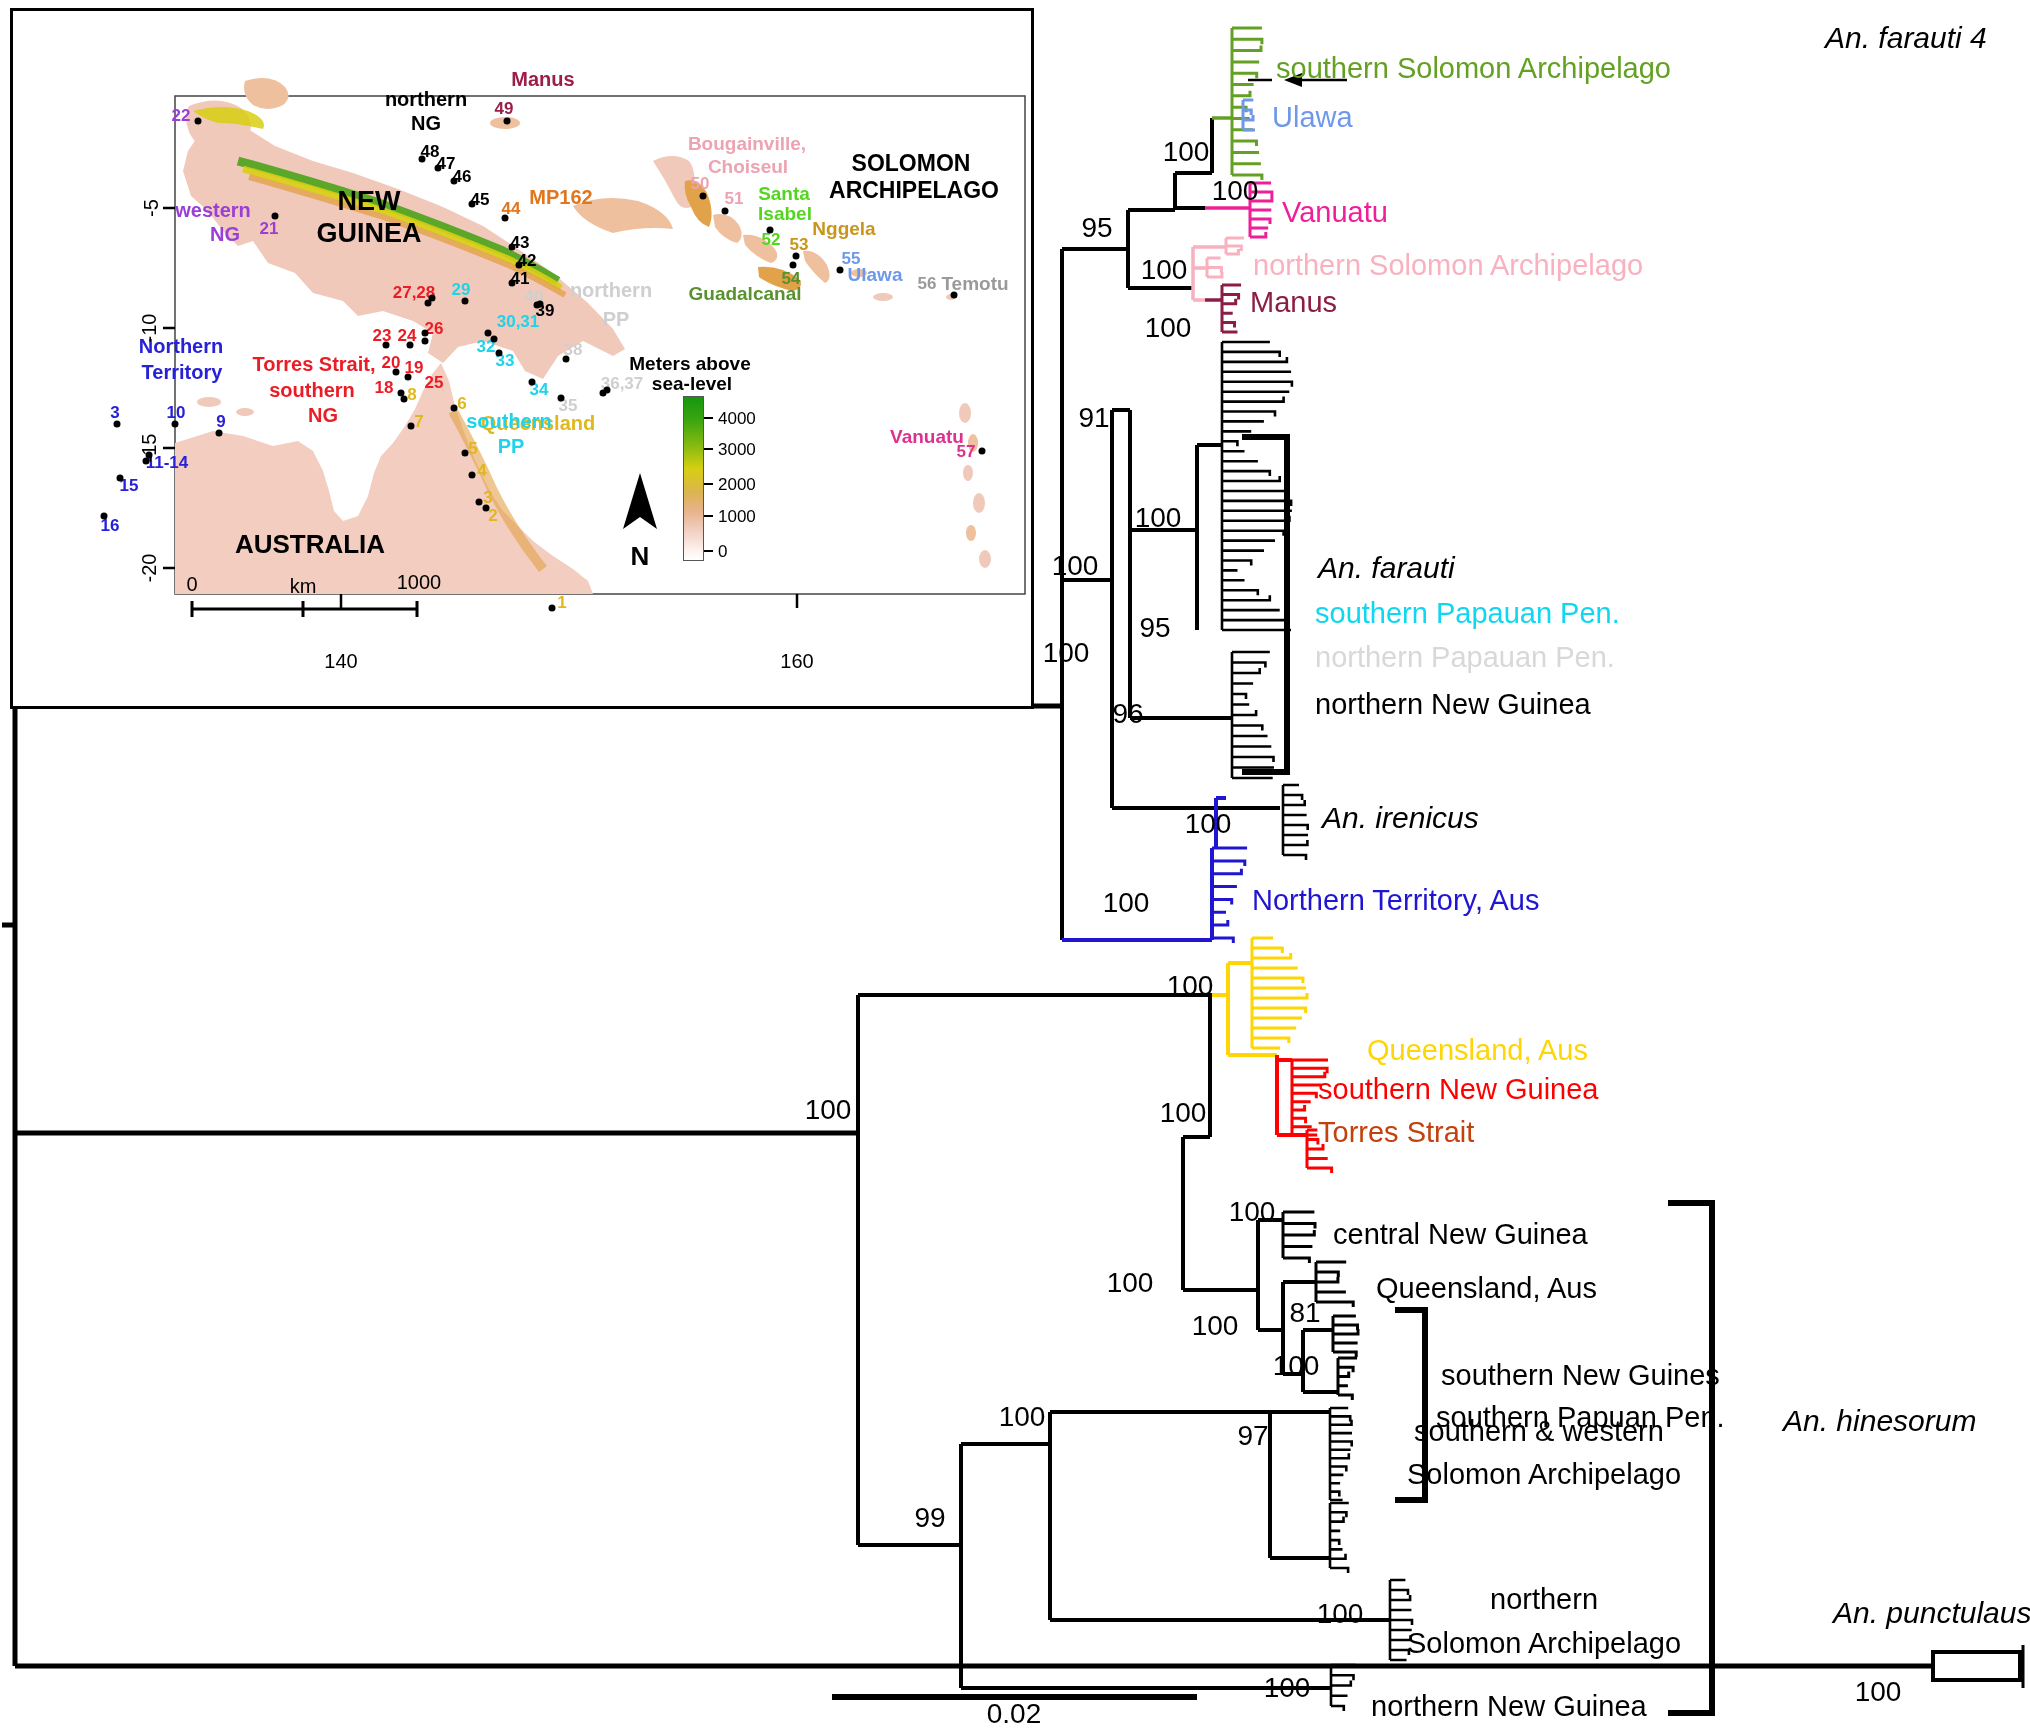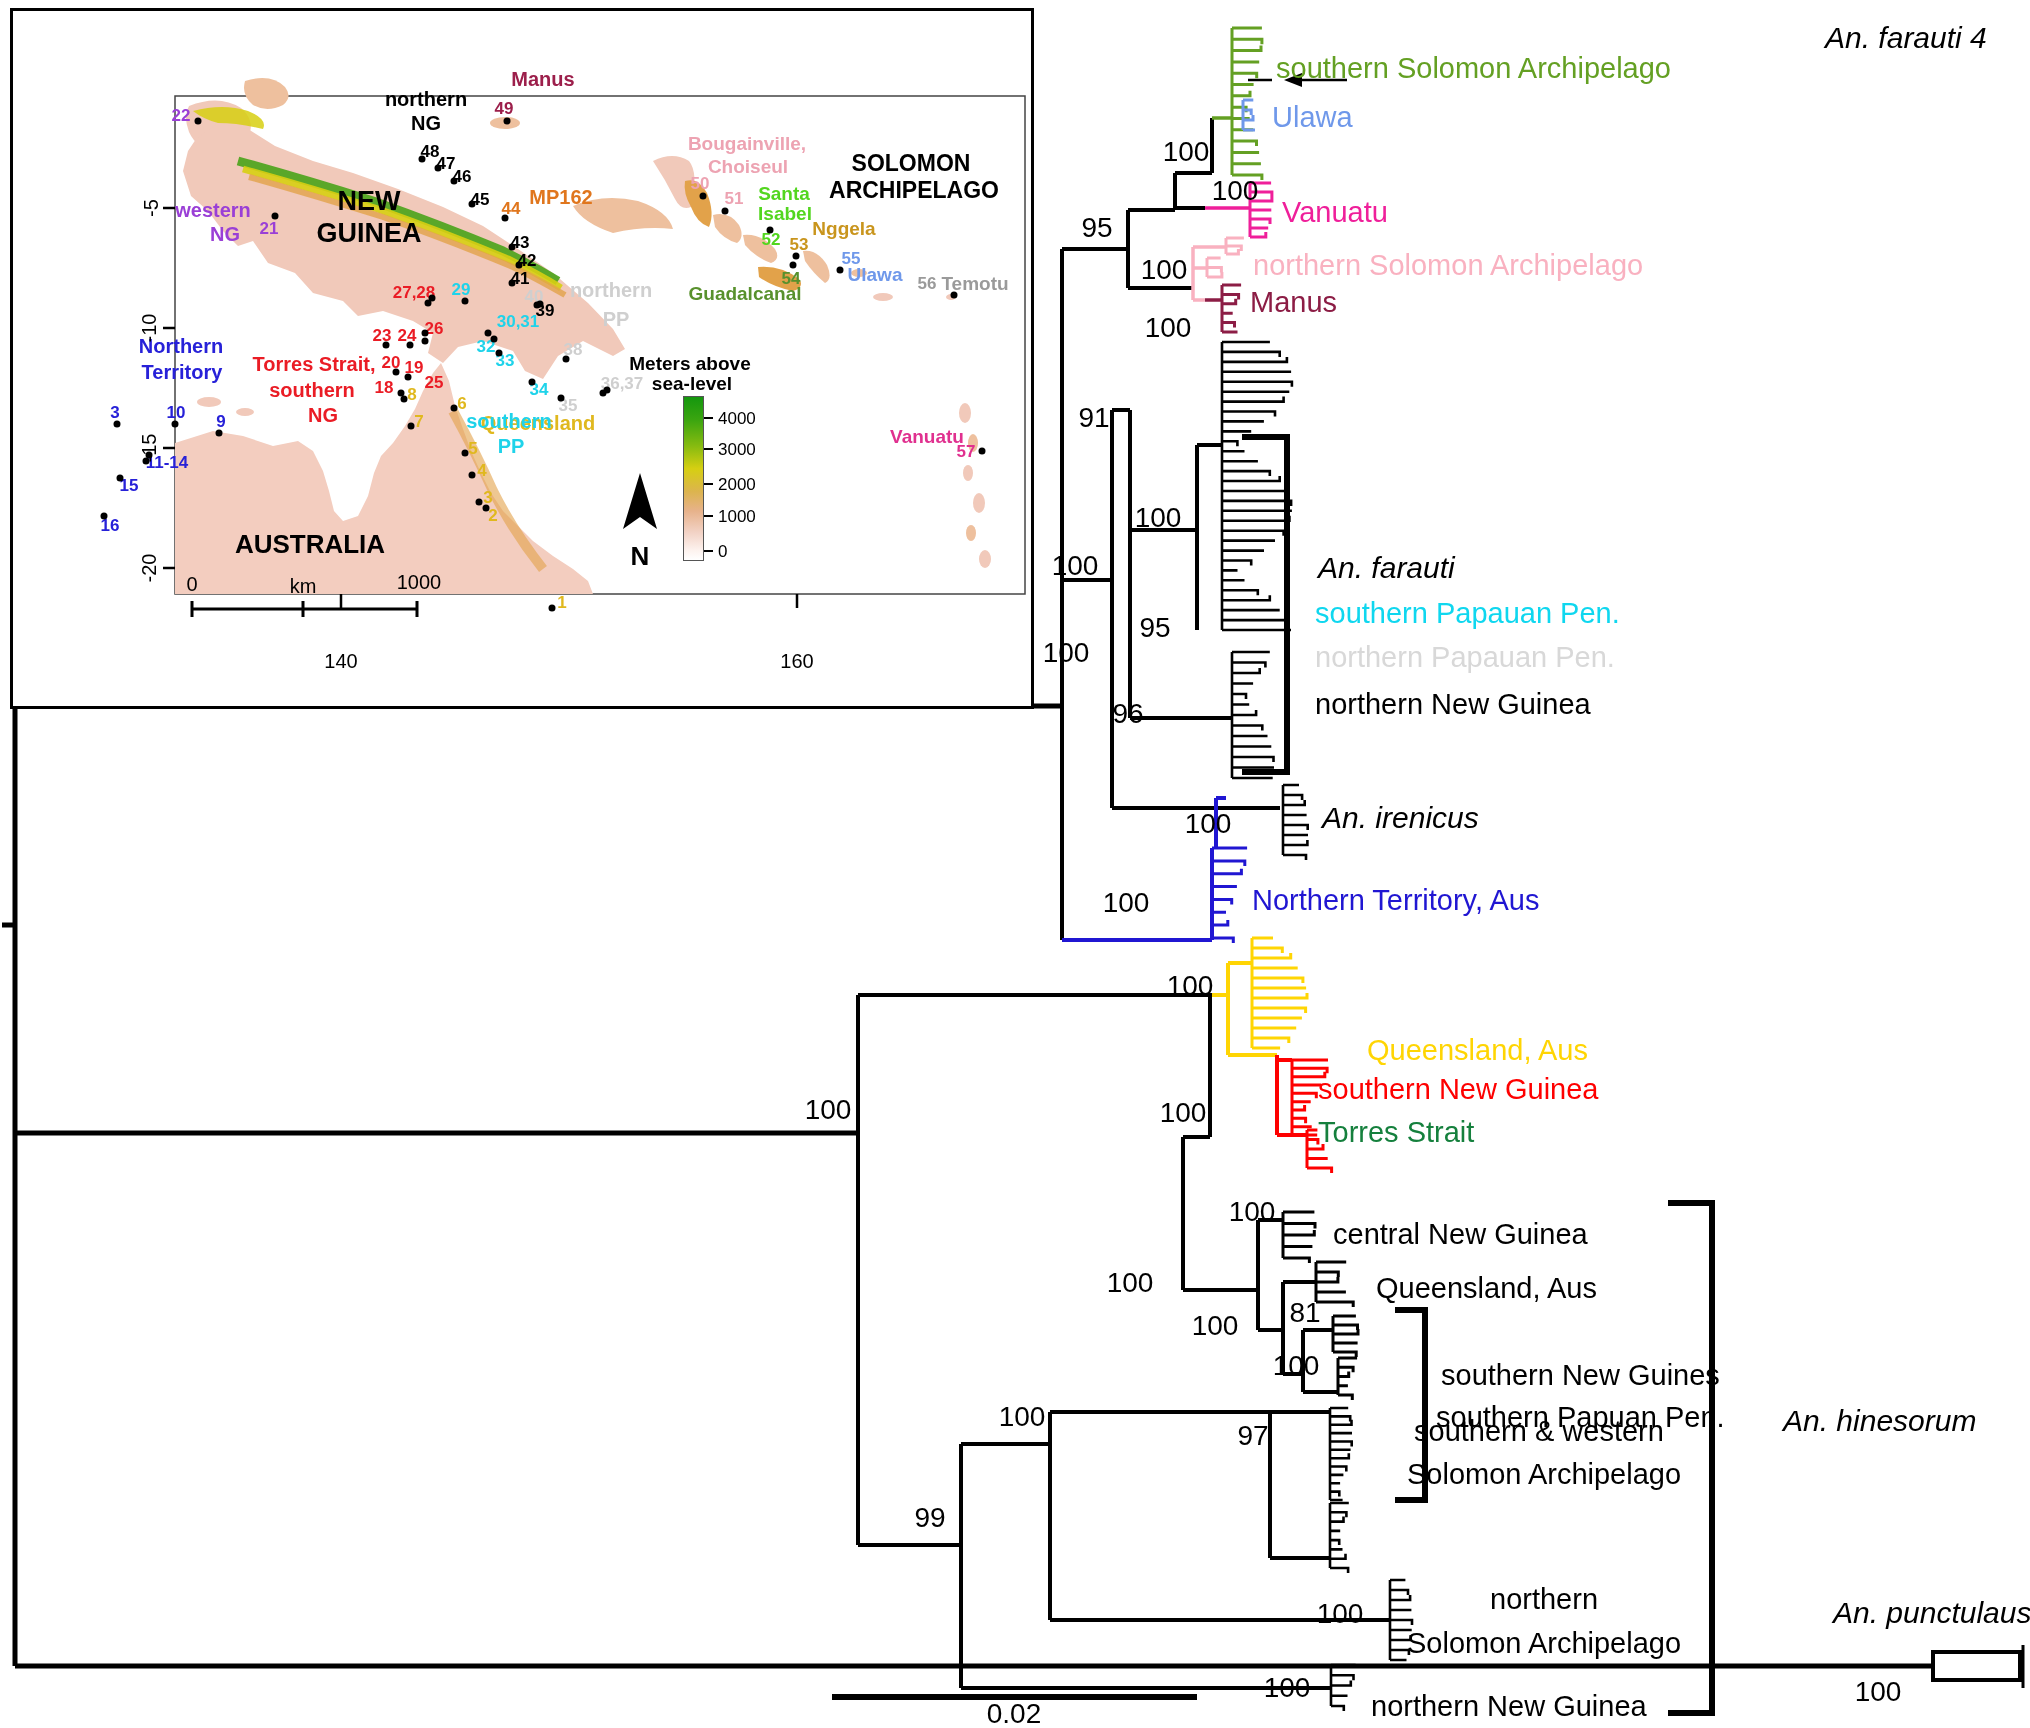--- a/index.html
+++ b/index.html
@@ -318,21 +318,21 @@
       <span class="lbl" style="left: 1272px; top: 117px; font-size: 29px; color: rgb(111, 152, 234);">Ulawa</span>
       <span class="lbl" style="left: 1282px; top: 212px; font-size: 29px; color: rgb(239, 31, 154);">Vanuatu</span>
       <span class="lbl" style="left: 1253px; top: 265px; font-size: 29px; color: rgb(249, 177, 192);">northern Solomon Archipelago</span>
       <span class="lbl" style="left: 1250px; top: 302px; font-size: 29px; color: rgb(140, 29, 69);">Manus</span>
       <span class="lbl" style="left: 1315px; top: 613px; font-size: 29px; color: rgb(15, 215, 239);">southern Papauan Pen.</span>
       <span class="lbl" style="left: 1315px; top: 657px; font-size: 29px; color: rgb(216, 216, 216);">northern Papauan Pen.</span>
       <span class="lbl" style="left: 1315px; top: 704px; font-size: 29px; color: rgb(0, 0, 0);">northern New Guinea</span>
       <span class="lbl" style="left: 1252px; top: 900px; font-size: 29px; color: rgb(32, 22, 210);">Northern Territory, Aus</span>
       <span class="lbl" style="left: 1367px; top: 1050px; font-size: 29px; color: rgb(255, 213, 3);">Queensland, Aus</span>
       <span class="lbl" style="left: 1318px; top: 1089px; font-size: 29px; color: rgb(254, 0, 0);">southern New Guinea</span>
-      <span class="lbl" style="left: 1318px; top: 1132px; font-size: 29px; color: #15803d;">Torres Strait</span>
+      <span class="lbl" style="left: 1318px; top: 1132px; font-size: 29px; color: #c2410c;">Torres Strait</span>
       <span class="lbl" style="left: 1333px; top: 1234px; font-size: 29px; color: rgb(0, 0, 0);">central New Guinea</span>
       <span class="lbl" style="left: 1376px; top: 1288px; font-size: 29px; color: rgb(0, 0, 0);">Queensland, Aus</span>
       <span class="lbl" style="left: 1441px; top: 1375px; font-size: 29px; color: rgb(0, 0, 0);">southern New Guines</span>
       <span class="lbl" style="left: 1436px; top: 1417px; font-size: 29px; color: rgb(0, 0, 0);">southern Papuan Pen.</span>
       <span class="lbl" style="left: 1414px; top: 1431px; font-size: 29px; color: rgb(0, 0, 0);">southern &amp; western</span>
       <span class="lbl" style="left: 1407px; top: 1474px; font-size: 29px; color: rgb(0, 0, 0);">Solomon Archipelago</span>
       <span class="lbl" style="left: 1490px; top: 1599px; font-size: 29px; color: rgb(0, 0, 0);">northern</span>
       <span class="lbl" style="left: 1407px; top: 1643px; font-size: 29px; color: rgb(0, 0, 0);">Solomon Archipelago</span>
       <span class="lbl" style="left: 1371px; top: 1706px; font-size: 29px; color: rgb(0, 0, 0);">northern New Guinea</span>
       <span class="lbl" style="left: 1825px; top: 38px; font-size: 30px; font-style: italic; color: rgb(0, 0, 0);">An. farauti 4</span>

